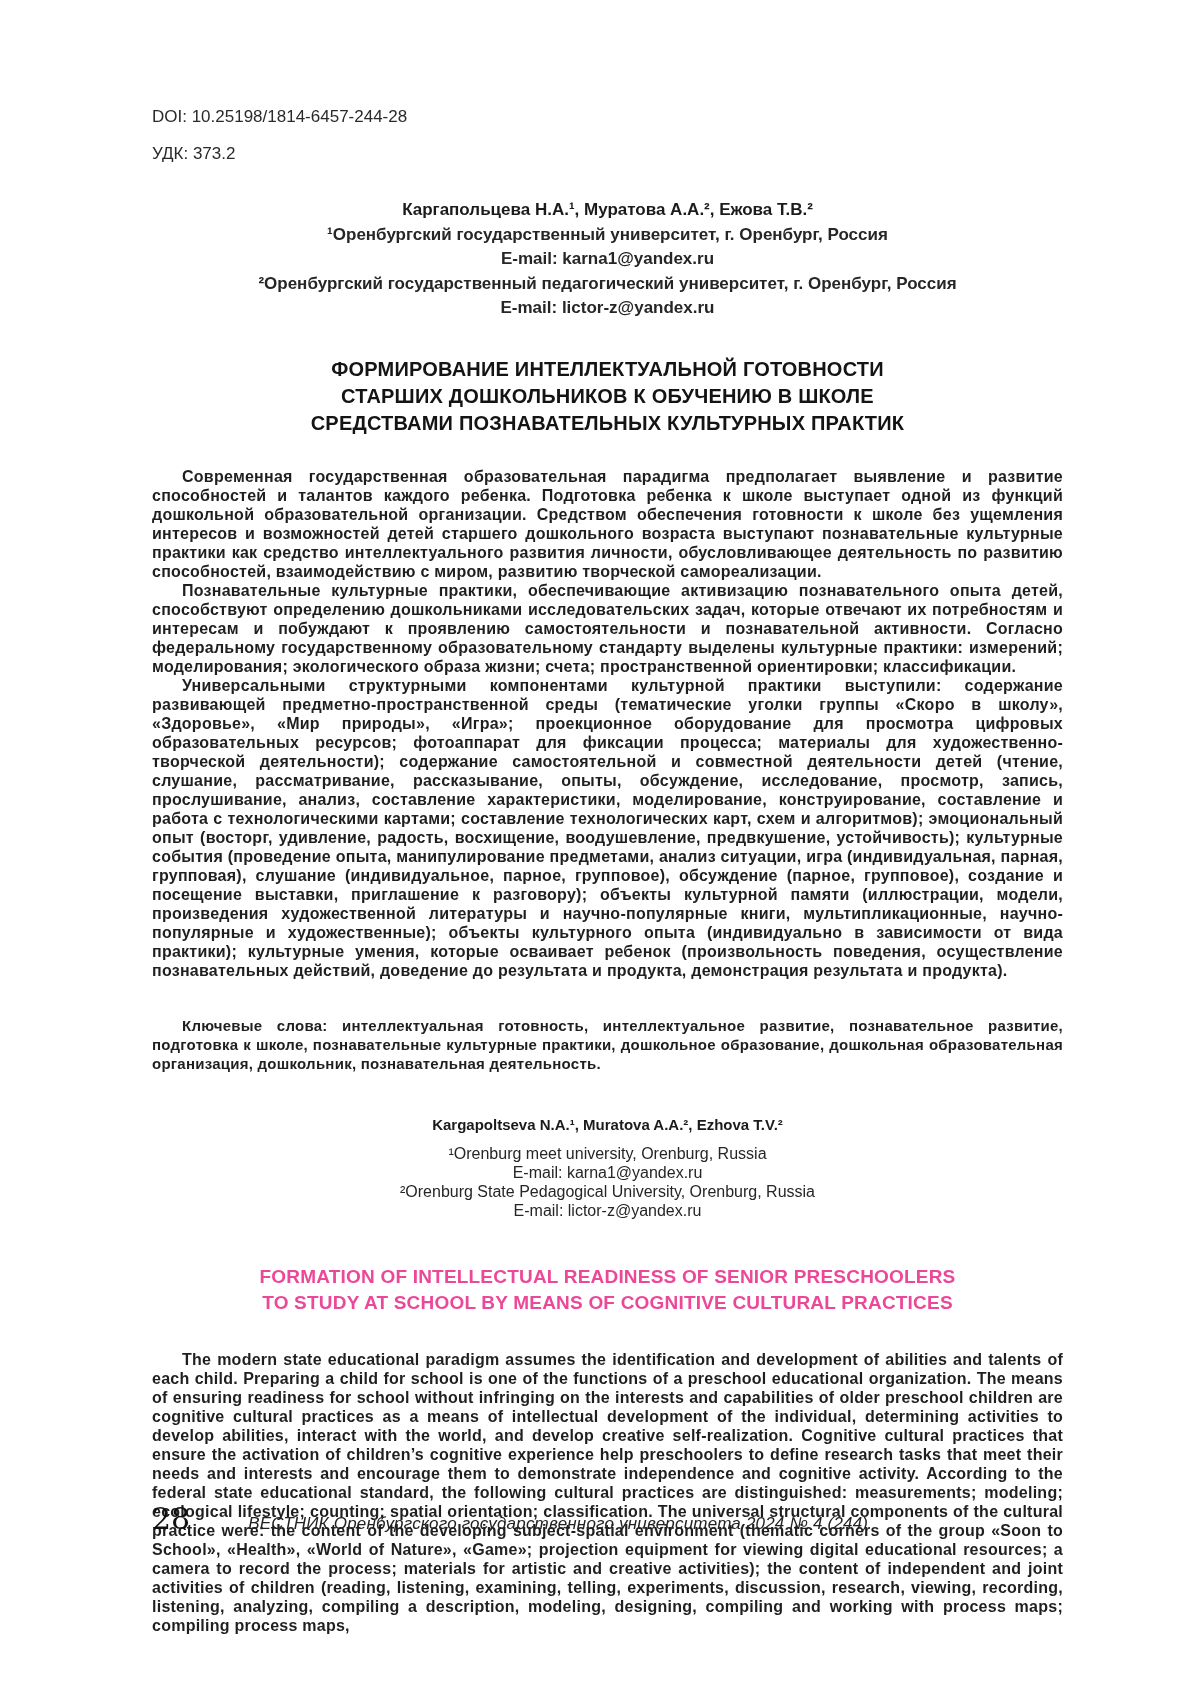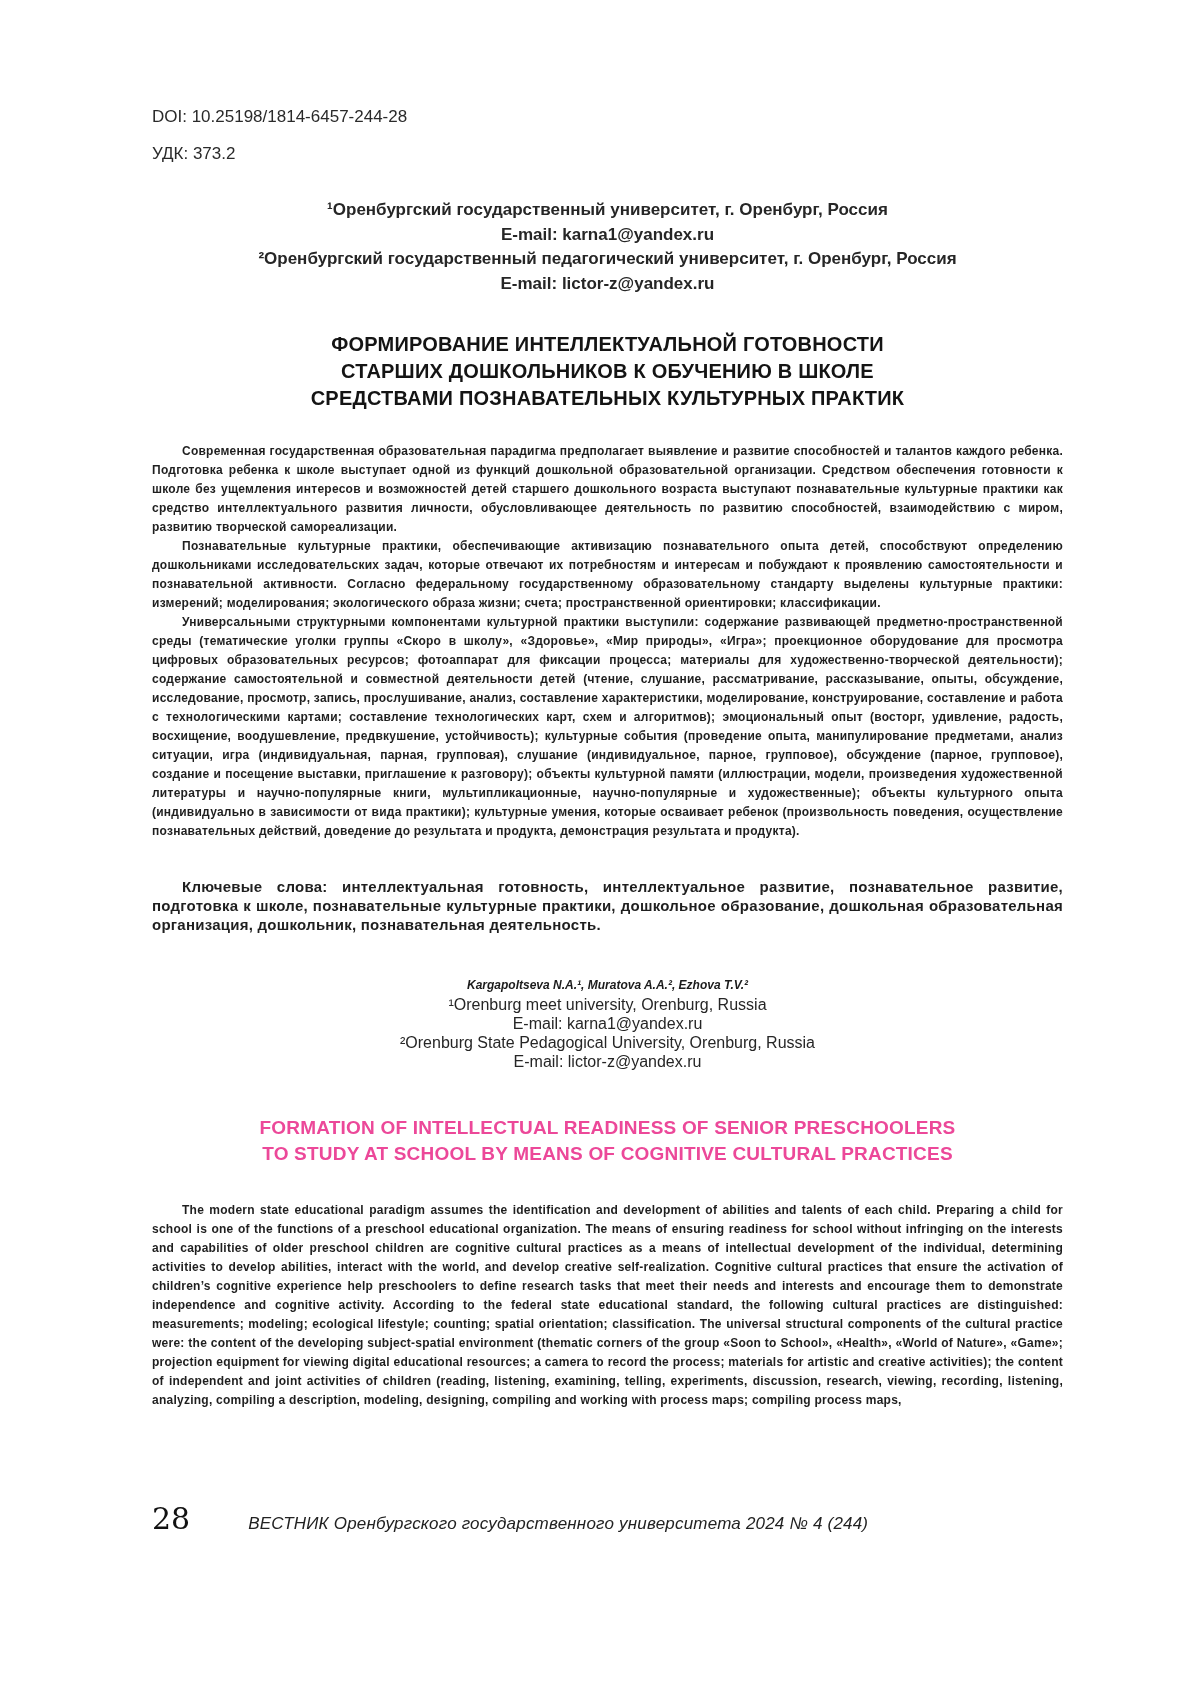--- a/index.html
+++ b/index.html
@@ -36,42 +36,42 @@
     font-size: 20px;
     line-height: 27px;
     font-weight: bold;
     letter-spacing: 0.2px;
     text-align: center;
     color: #141414;
   }
 
   .abstract {
     margin-top: 30px;
-    font-size: 12px;
+    font-size: 16px;
     line-height: 19px;
     font-weight: bold;
     letter-spacing: 0.25px;
     text-align: justify;
     color: #1f1f1f;
   }
   .abstract p { text-indent: 30px; }
 
   .keywords {
     margin-top: 36px;
     font-size: 15px;
     line-height: 19px;
     font-weight: bold;
     letter-spacing: 0.25px;
     text-align: justify;
     text-indent: 30px;
     color: #1f1f1f;
   }
 
   .en-authors { margin-top: 42px; font-size: 16px; line-height: 19px; }
-  .en-authors .authors-line { font-weight: bold; font-size: 12px; margin-bottom: 0; font-style: italic; }
+  .en-authors .authors-line { font-weight: bold; font-size: 15px; margin-bottom: 10px; }
   .en-authors .affil-line { font-weight: normal; color: #262626; }
 
   .title-en {
     margin-top: 44px;
     font-size: 19px;
     line-height: 26px;
     font-weight: bold;
     letter-spacing: 0.2px;
     text-align: center;
     color: #ec4899;
@@ -104,20 +104,21 @@
 </style>
 </head>
 <body>
 
 <div class="page">
 
   <div class="meta-line">DOI: 10.25198/1814-6457-244-28</div>
   <div class="meta-line">УДК: 373.2</div>
 
   <div class="ru-authors centered">
+    <div class="authors-line">Каргапольцева Н.А.¹, Муратова А.А.², Ежова Т.В.²</div>
     <div class="affil-line">¹Оренбургский государственный университет, г. Оренбург, Россия</div>
     <div class="affil-line">E-mail: karna1@yandex.ru</div>
     <div class="affil-line">²Оренбургский государственный педагогический университет, г. Оренбург, Россия</div>
     <div class="affil-line">E-mail: lictor-z@yandex.ru</div>
   </div>
 
   <div class="title-ru">
     <div>ФОРМИРОВАНИЕ ИНТЕЛЛЕКТУАЛЬНОЙ ГОТОВНОСТИ</div>
     <div>СТАРШИХ ДОШКОЛЬНИКОВ К ОБУЧЕНИЮ В ШКОЛЕ</div>
     <div>СРЕДСТВАМИ ПОЗНАВАТЕЛЬНЫХ КУЛЬТУРНЫХ ПРАКТИК</div>

